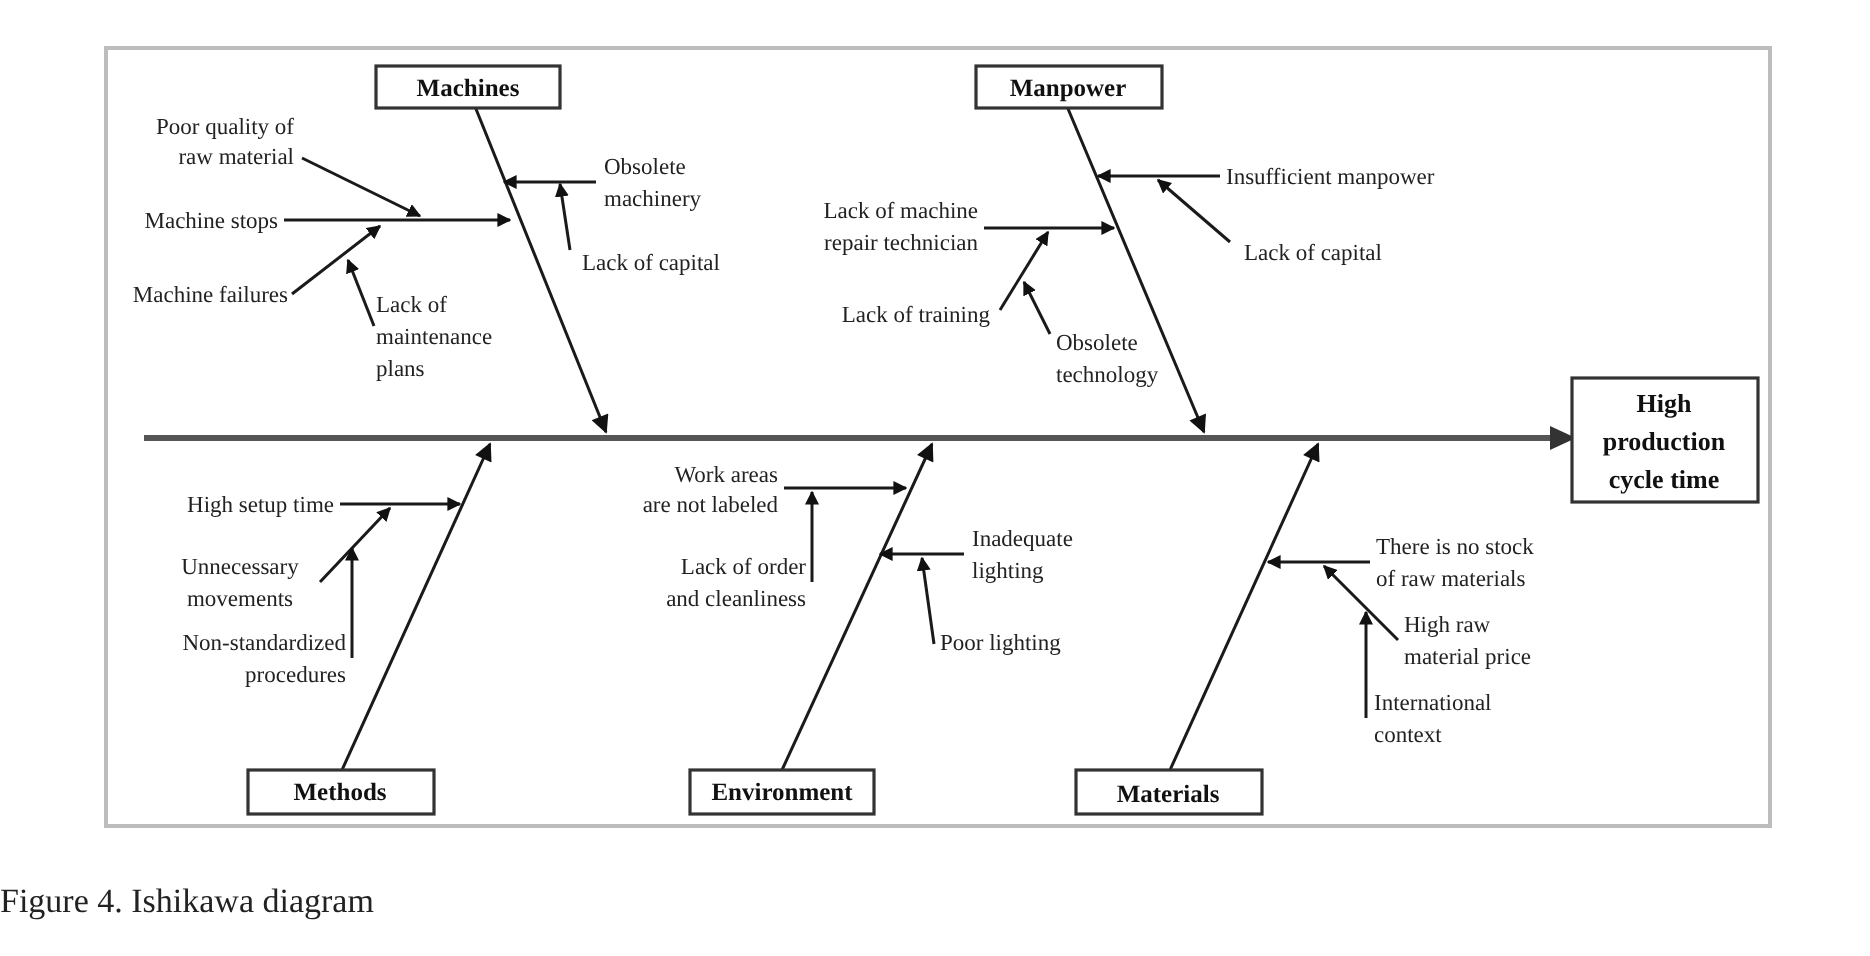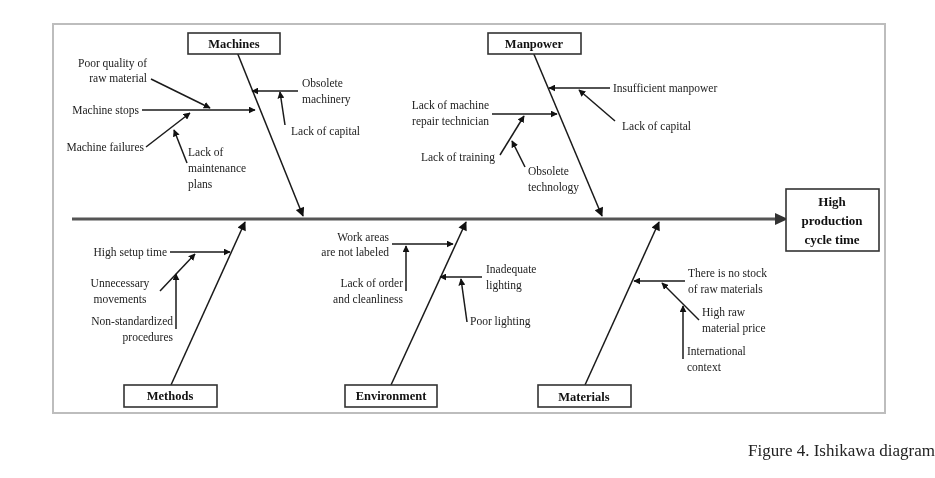--- a/index.html
+++ b/index.html
@@ -5,21 +5,21 @@
   html, body { margin: 0; padding: 0; background: #ffffff; }
   body { width: 935px; height: 478px; position: relative; overflow: hidden;
          font-family: "Liberation Serif", "DejaVu Serif", serif; color: #111; }
   #diagram { position: absolute; left: 0; top: 0; }
   .lbl { font-family: "Liberation Serif", "DejaVu Serif", serif; font-size: 11.5px; fill: #222; }
   .cat { font-family: "Liberation Serif", "DejaVu Serif", serif; font-size: 12.5px; font-weight: bold; fill: #111; }
   .eff { font-family: "Liberation Serif", "DejaVu Serif", serif; font-size: 13px; font-weight: bold; fill: #111; }
   .ln { stroke: #1a1a1a; stroke-width: 1.5; fill: none; }
   .spine { stroke: #555; stroke-width: 3; }
   .box { fill: #fff; stroke: #333; stroke-width: 1.6; }
-  #caption { position: absolute; left: 0; width: 935px; top: 441px; text-align: right;
+  #caption { position: absolute; left: 0; width: 935px; top: 441px; text-align: left;
              font-family: "Liberation Serif", "DejaVu Serif", serif; font-size: 17px; color: #222; }
 </style>
 </head>
 <body>
 
 <svg id="diagram" width="935" height="478" viewBox="0 0 935 478">
   <defs>
     <marker id="ah" viewBox="0 0 10 10" refX="9" refY="5" markerWidth="7" markerHeight="7" orient="auto-start-reverse" markerUnits="userSpaceOnUse">
       <path d="M0,0 L10,5 L0,10 z" fill="#111"></path>
     </marker>

